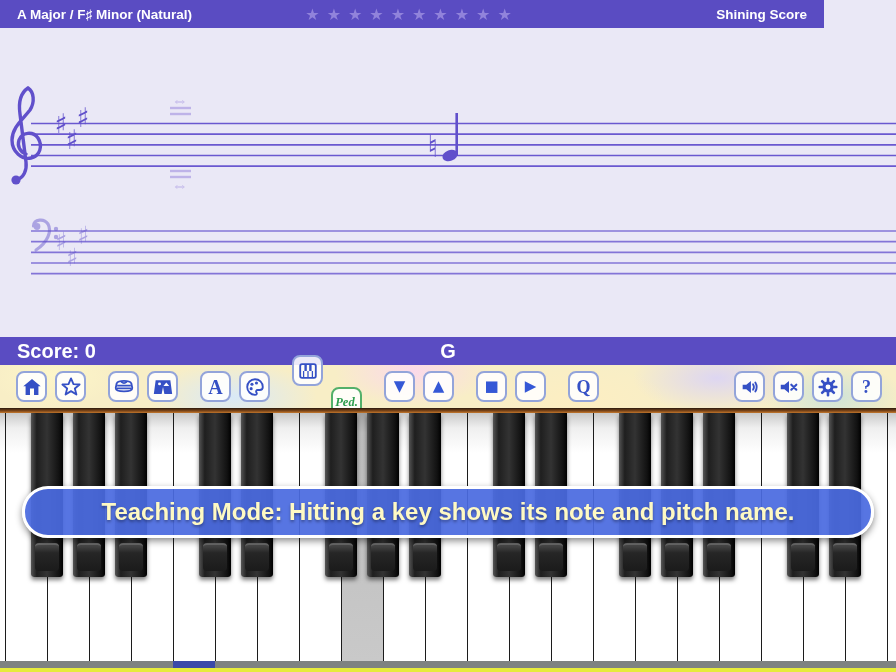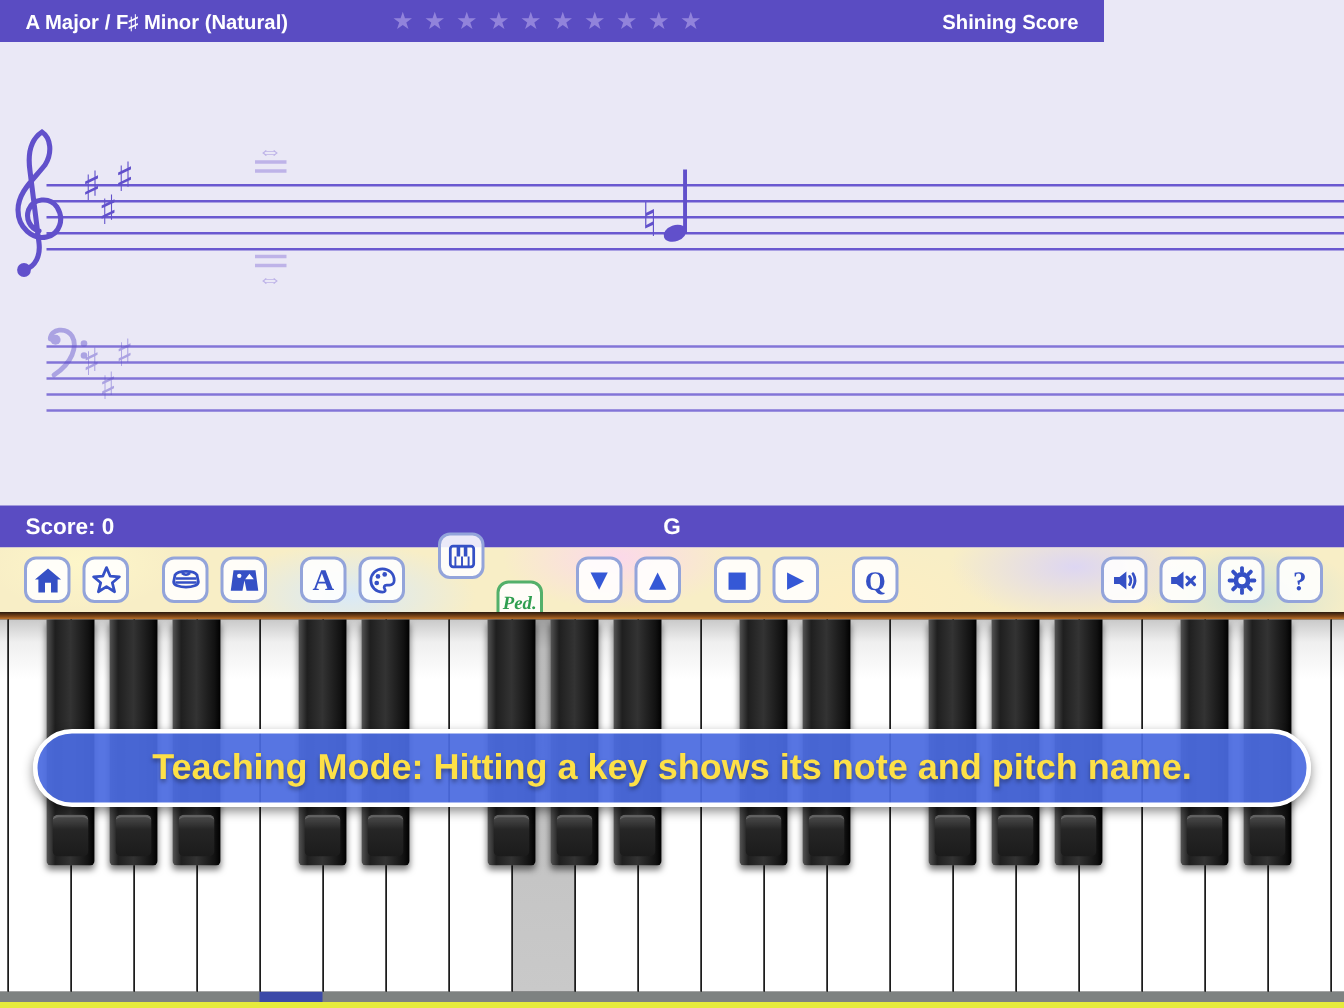--- a/index.html
+++ b/index.html
@@ -1,32 +1,32 @@
 <!DOCTYPE html>
 <html><head>
 <meta charset="utf-8">
 <style>
   html,body{margin:0;padding:0;}
   body{width:896px;height:672px;position:relative;overflow:hidden;
        font-family:"Liberation Sans","DejaVu Sans",sans-serif;background:#eae8f6;}
 
   
-  .topbar{position:absolute;left:0;top:0;width:736px;height:28px;background:#5a4cc2;
+  .topbar{position:absolute;left:0;top:0;width:824px;height:28px;background:#5a4cc2;
           display:flex;align-items:center;justify-content:space-between;box-sizing:border-box;
           padding:0 17px;color:#fff;font-size:13.5px;font-weight:bold;}
   .stars{position:absolute;left:0;right:0;top:0;height:28px;display:flex;align-items:center;
          justify-content:center;color:#9183db;font-size:16px;letter-spacing:7px;pointer-events:none;}
 
   
   .staff-area{position:absolute;left:0;top:28px;width:896px;height:309px;background:#eae8f6;}
 
   
   .scorebar{position:absolute;left:0;top:337px;width:896px;height:28px;background:#5a4cc2;
             display:flex;align-items:center;justify-content:space-between;box-sizing:border-box;
-            padding:0 17px;color:#fff;font-size:15px;font-weight:bold;}
+            padding:0 17px;color:#fff;font-size:20px;font-weight:bold;}
   .scorebar .center-note{position:absolute;left:0;right:0;text-align:center;}
 
   
   .toolbar{position:absolute;left:0;top:365px;width:896px;height:43px;display:flex;align-items:center;
      box-sizing:border-box;padding:0 14px 0 16px;
      background:
        radial-gradient(90px 45px at 6% 25%, #fdf6c9 0%, rgba(253,246,201,0) 70%),
        radial-gradient(120px 50px at 26% 75%, #d9e9f7 0%, rgba(217,233,247,0) 70%),
        radial-gradient(110px 50px at 46% 15%, #fbd9ea 0%, rgba(251,217,234,0) 70%),
        radial-gradient(130px 55px at 64% 85%, #fdeec2 0%, rgba(253,238,194,0) 72%),
@@ -61,21 +61,21 @@
              background:linear-gradient(180deg,#4a4a4a 0%,#262626 30%,#1b1b1b 100%);
              border-top:2px solid #6a6a6a;box-sizing:border-box;}
   .key-front{position:absolute;left:0;top:253px;width:896px;height:7px;background:#7e8281;}
   .middle-c-marker{position:absolute;top:0;height:7px;background:#3b49a8;}
   .bottom-line{position:absolute;left:0;top:260px;width:896px;height:4px;background:#e6eb3c;}
 
   
   .banner{position:absolute;left:22px;top:486px;width:852px;height:52px;box-sizing:border-box;
           background:rgba(74,107,224,0.93);border:3px solid #ffffff;border-radius:28px;
           box-shadow:0 3px 7px rgba(0,0,0,0.45);display:flex;align-items:center;justify-content:center;
-          color:#fde047;font-size:24px;font-weight:bold;text-shadow:0 2px 3px rgba(0,0,0,0.35);}
+          color:#fef9c3;font-size:24px;font-weight:bold;text-shadow:0 2px 3px rgba(0,0,0,0.35);}
 </style>
 </head>
 <body>
 
 <div class="topbar">
   <span>A Major / F♯ Minor (Natural)</span>
   <div class="stars">
       <span>★</span>
       <span>★</span>
       <span>★</span>

